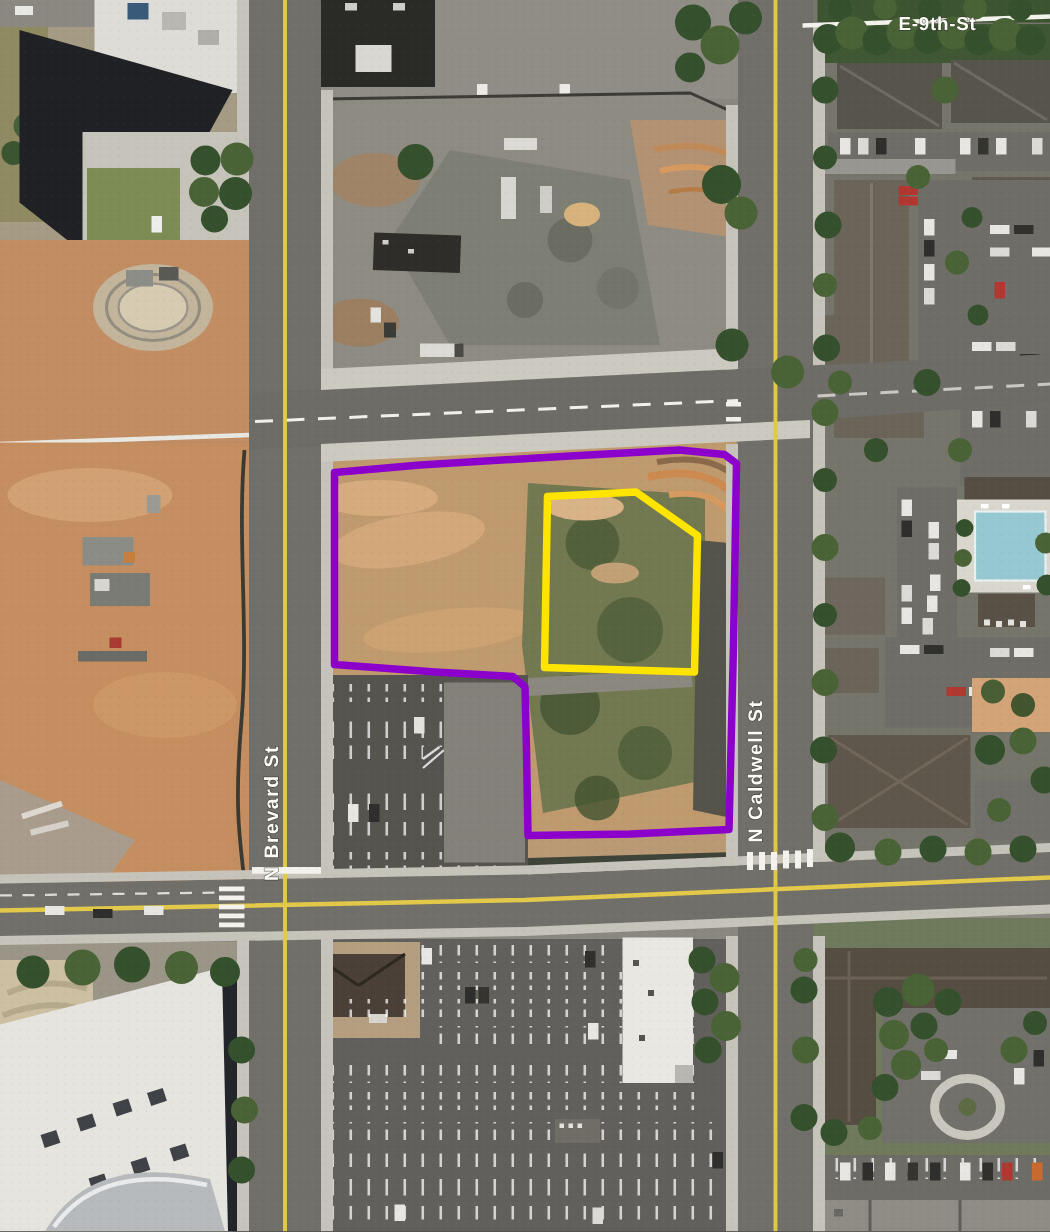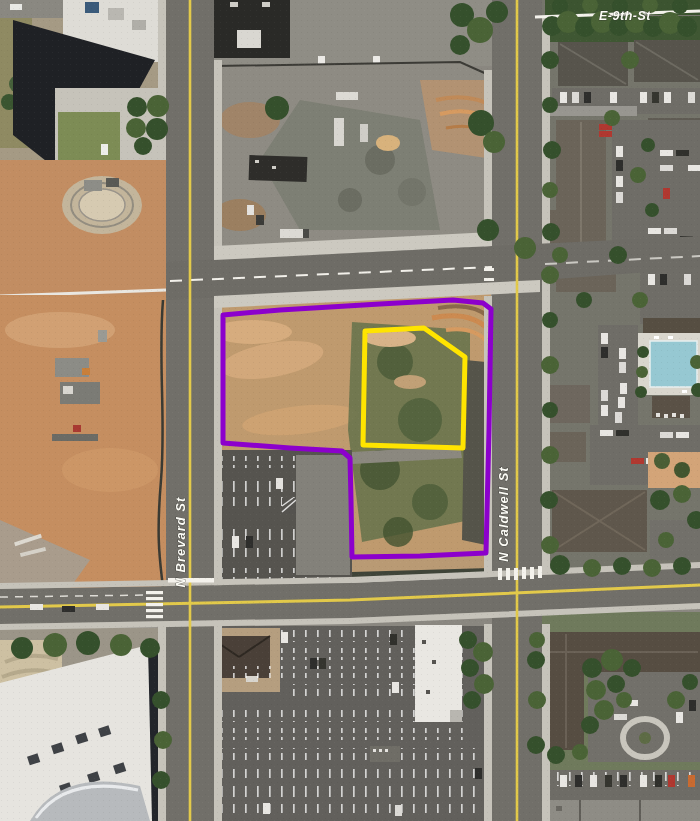--- a/index.html
+++ b/index.html
@@ -1,17 +1,17 @@
 <!DOCTYPE html>
 <html><head>
 <meta charset="utf-8">
 <style>
   html,body{margin:0;padding:0;background:#222;}
   .stage{position:relative;width:700px;height:821px;overflow:hidden;
-         font-family:"Liberation Sans",sans-serif;background:#7f7d75;font-style:italic;}
+         font-family:"Liberation Sans",sans-serif;background:#7f7d75;}
   svg{display:block}
   .street-label{font-family:"Liberation Sans",sans-serif;font-weight:bold;
     fill:#fcfcf6;paint-order:stroke;stroke:rgba(45,45,40,.6);stroke-width:.9px;}
   .parcel{fill:none;stroke-linejoin:round;stroke-linecap:round;}
 </style>
 </head>
 <body>
 
 <div class="stage">
 <svg width="700" height="821" viewBox="0 0 700 821" xmlns="http://www.w3.org/2000/svg">

